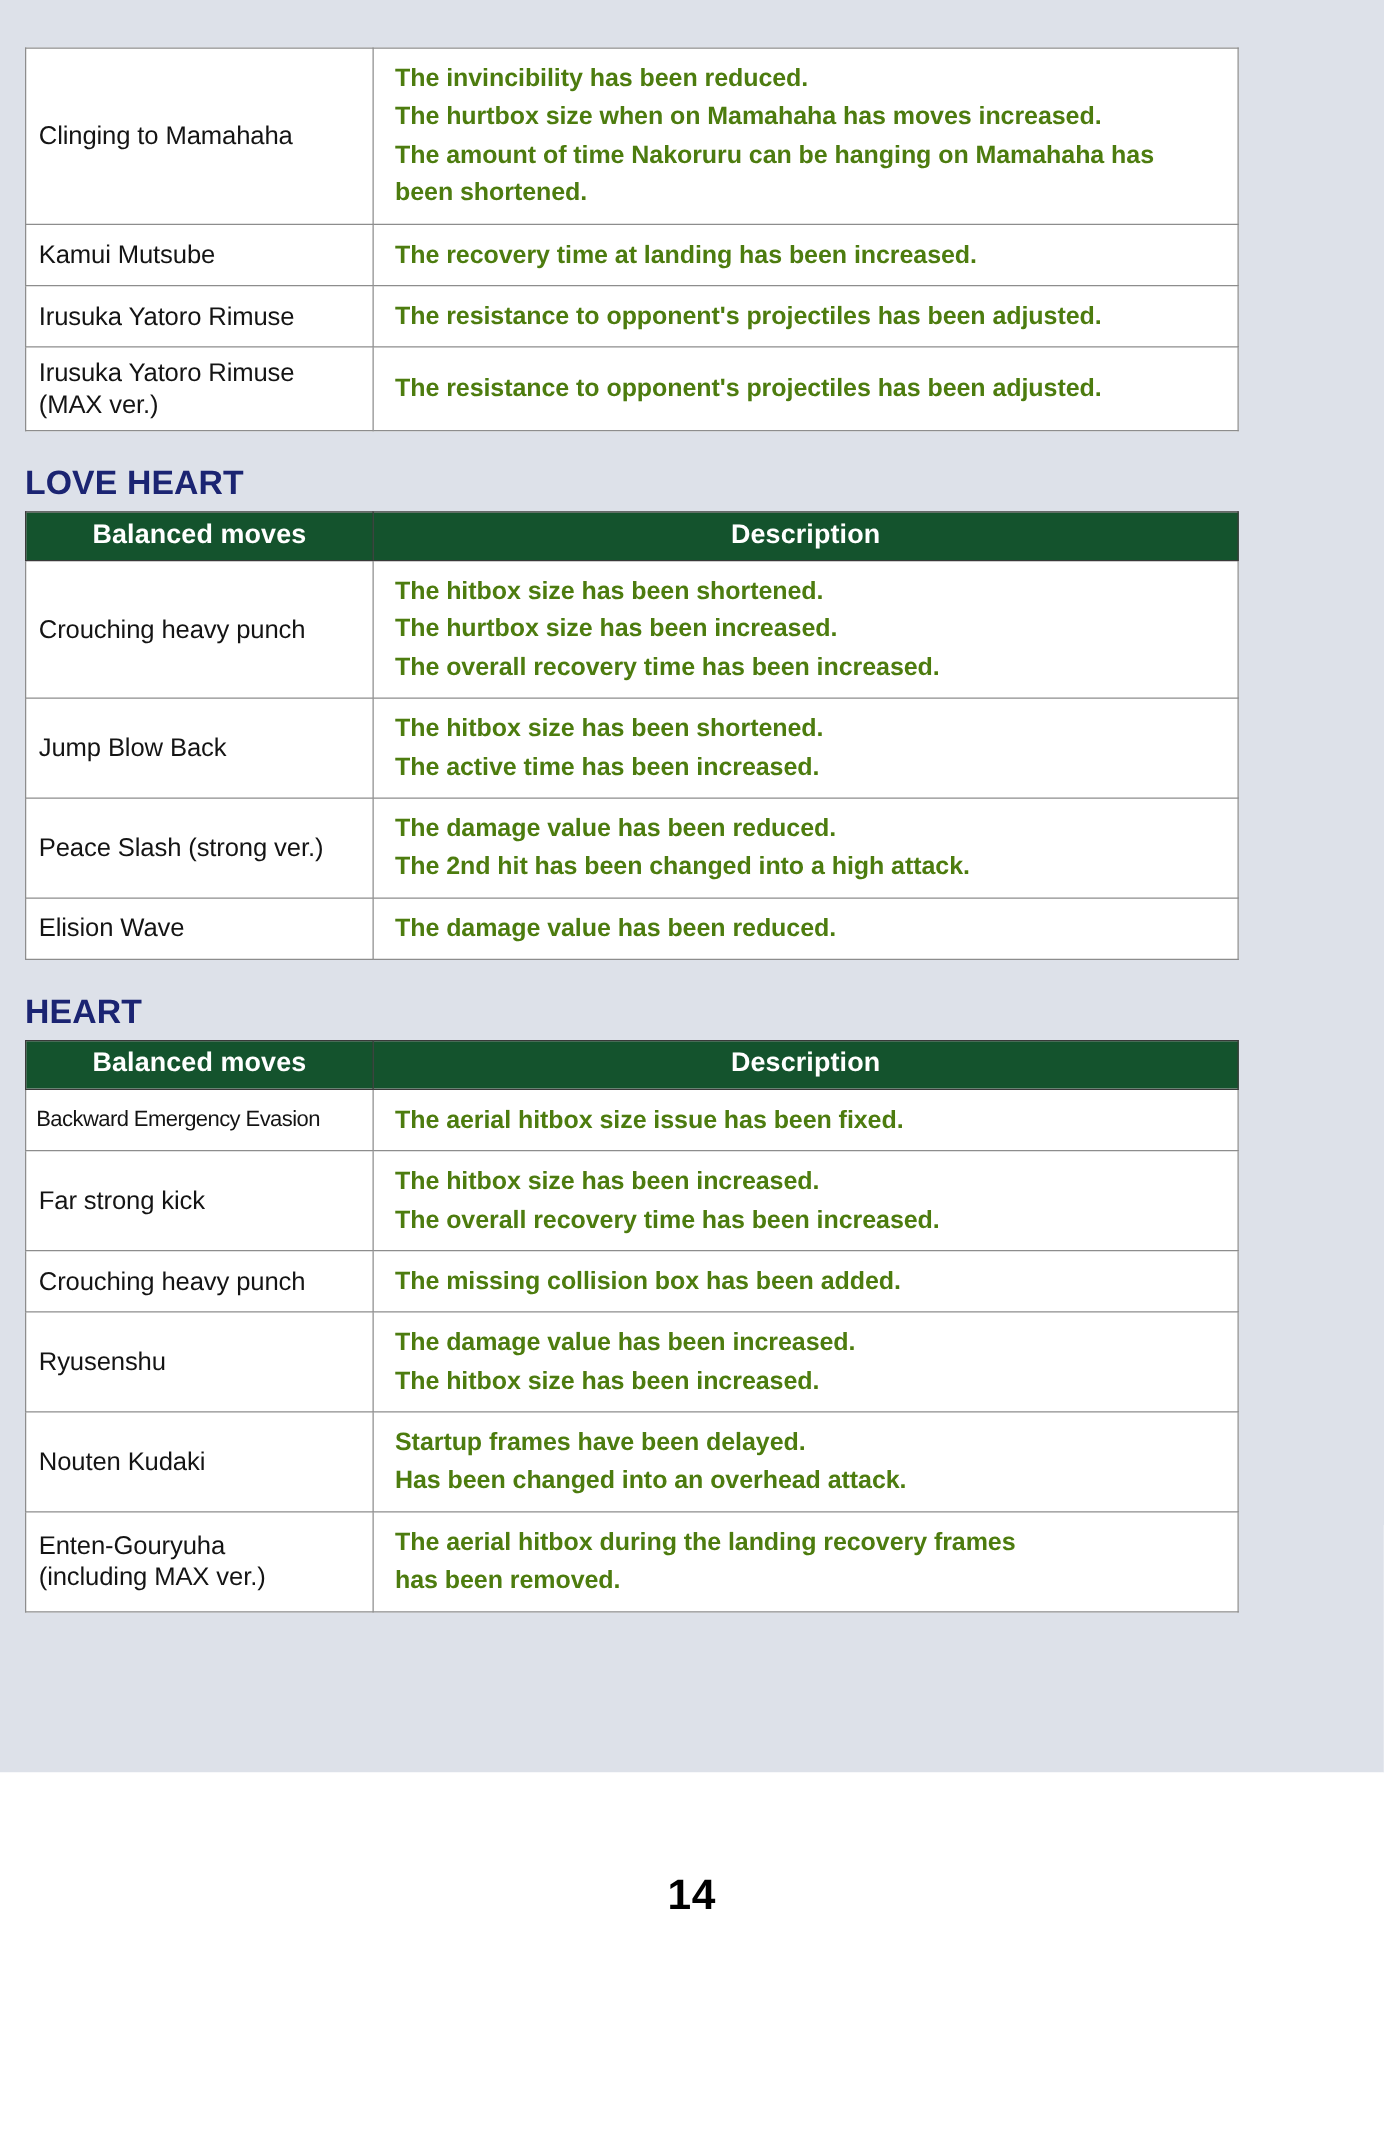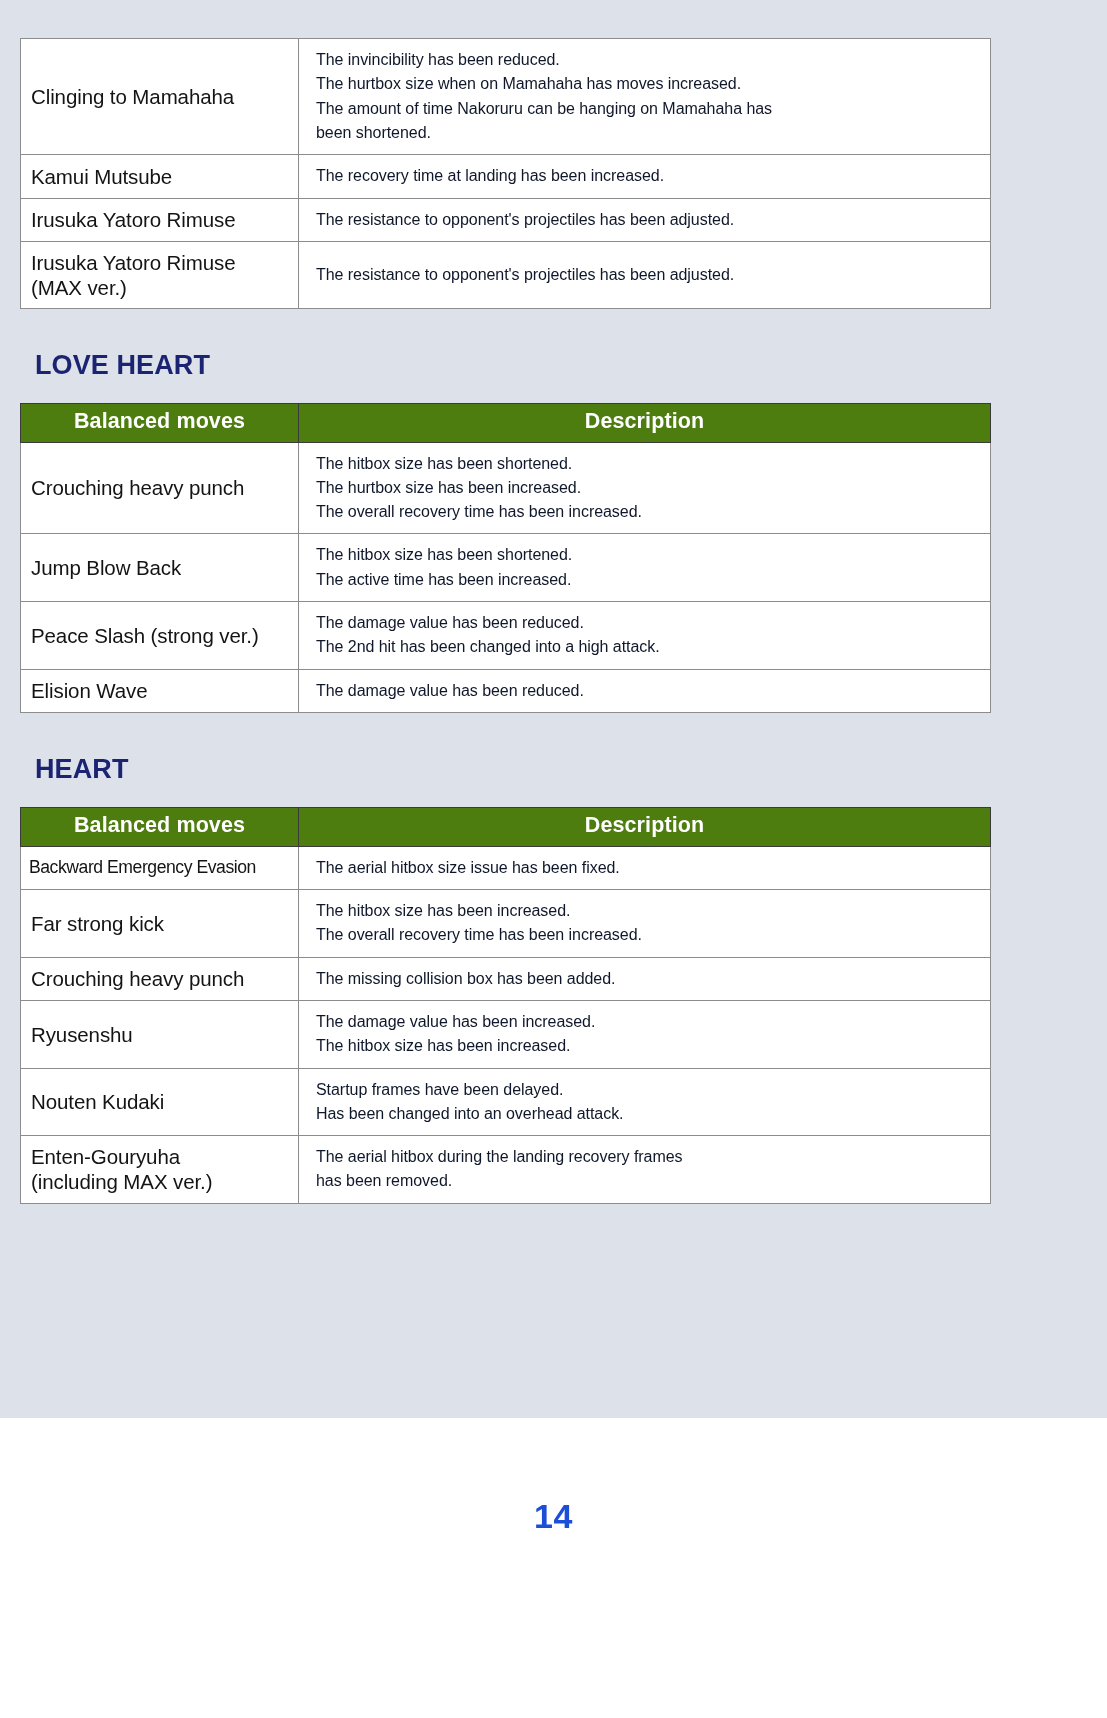--- a/index.html
+++ b/index.html
@@ -45,21 +45,21 @@
     width: 970px;
     table-layout: fixed;
     background: #ffffff;
     margin: 0;
     border: 1.6px solid #3a3a3a;
   }
   table.bal col.c1 { width: 278px; }
   table.bal col.c2 { width: 692px; }
 
   table.bal thead th {
-    background: #4d7c0f;
+    background: #14532d;
     color: #ffffff;
     font-weight: 700;
     font-size: 21.5px;
     text-align: center;
     padding: 6px 4px 8px 4px;
     border: 1.3px solid #3a3a3a;
     letter-spacing: 0.1px;
     line-height: 1.1;
   }
 
@@ -78,37 +78,37 @@
     letter-spacing: -0.1px;
   }
   td.move.small {
     font-size: 17.6px;
     letter-spacing: -0.45px;
     padding-left: 8px;
     padding-right: 4px;
   }
 
   td.desc {
-    font-weight: 400;
-    font-size: 16px;
-    color: #0f172a;
+    font-weight: 700;
+    font-size: 20px;
+    color: #4d7c0f;
     padding: 9px 8px 9px 17px;
     line-height: 1.52;
     letter-spacing: -0.05px;
   }
   td.desc .ln { display: block; }
 
   
   .section-title {
     font-size: 27px;
     font-weight: 700;
     color: #1b2472;
     letter-spacing: 0.1px;
     padding: 0;
-    margin: 15px;
+    margin: 0;
     line-height: 1;
   }
 
   .gap-after-table { height: 28px; }
   .gap-after-title { height: 9px; }
 
   
   .footer {
     position: absolute;
     left: 0;
@@ -118,21 +118,21 @@
     background: #ffffff;
   }
   .page-number {
     position: absolute;
     left: 0;
     top: 1497px;
     width: 1107px;
     text-align: center;
     font-size: 34px;
     font-weight: 700;
-    color: #1d4ed8;
+    color: #000000;
     letter-spacing: 0.5px;
   }
 </style>
 </head>
 <body>
 
 <div class="page">
 
   <div class="content-band"></div>
 

